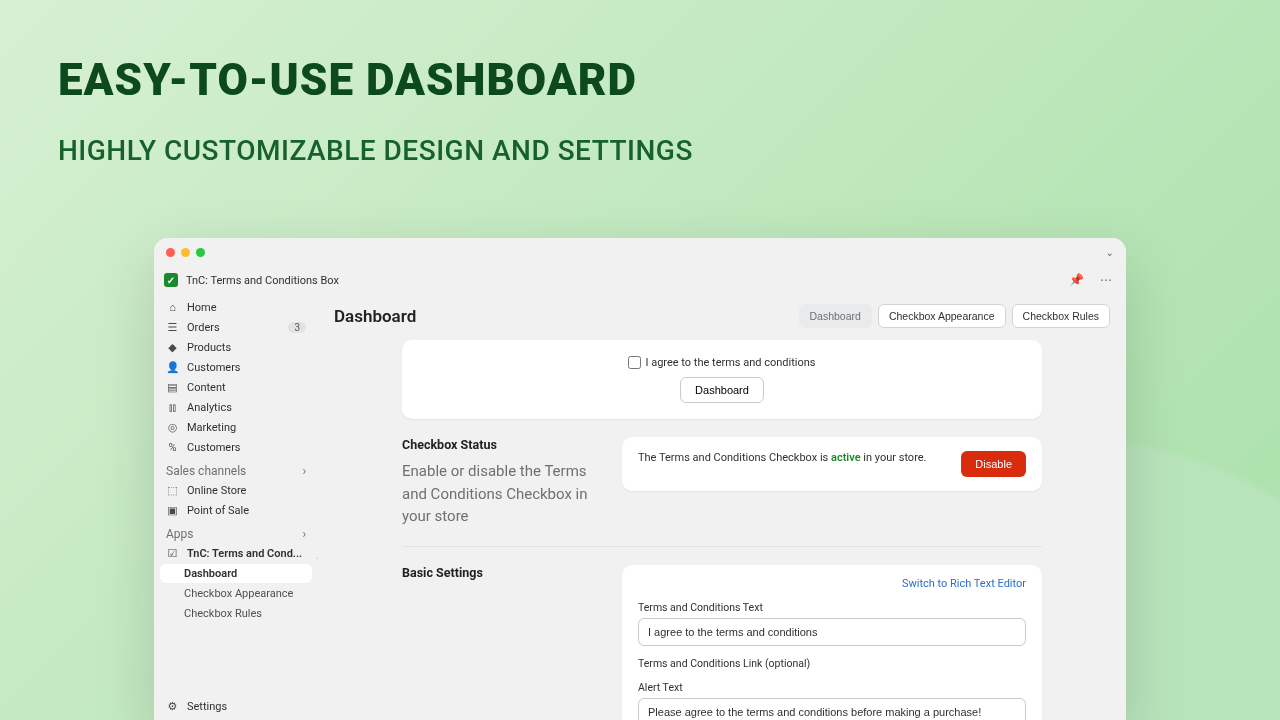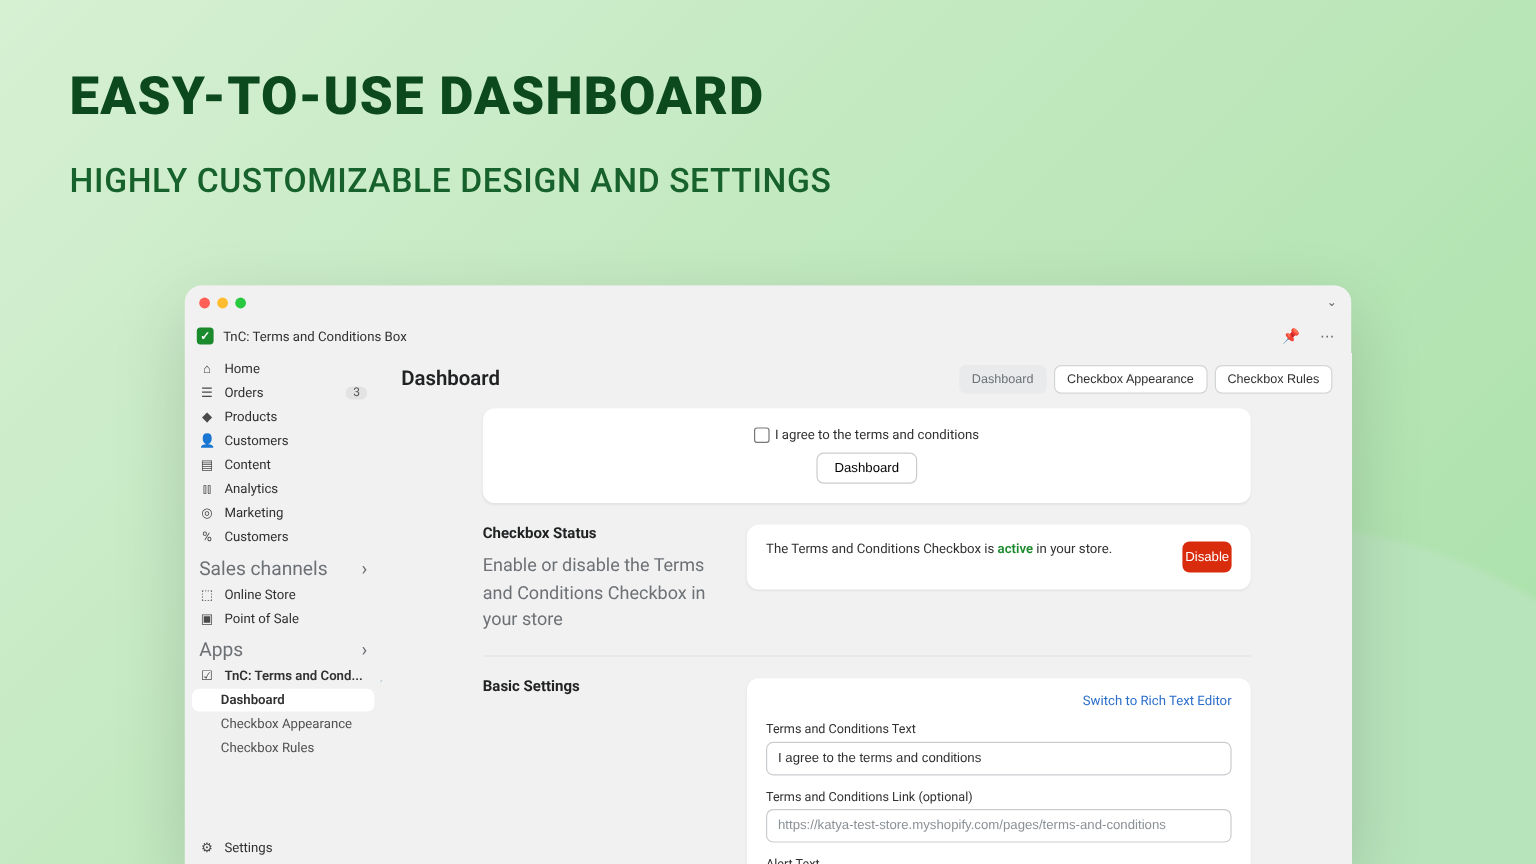--- a/index.html
+++ b/index.html
@@ -17,21 +17,21 @@
 .app-icon{width:14px;height:14px;background:#1a8a2c;border-radius:3px;display:flex;align-items:center;justify-content:center;color:#fff;font-size:10px;font-weight:bold}
 .app-name{font-size:11px;color:#303030}
 .appbar-spacer{flex:1}
 .pin-icon,.more-icon{font-size:12px;color:#666;cursor:pointer;padding:2px 4px}
 .body{display:flex;height:calc(100% - 56px)}
 .sidebar{width:152px;background:#f1f1f1;padding:4px 6px;display:flex;flex-direction:column;gap:1px;font-size:11px;color:#303030}
 .nav-item{display:flex;align-items:center;gap:8px;padding:3px 6px;border-radius:6px;cursor:pointer}
 .nav-item .ic{width:13px;text-align:center;color:#4a4a4a;font-size:11px}
 .nav-item .lbl{flex:1;white-space:nowrap;overflow:hidden;text-overflow:ellipsis}
 .badge{background:#e3e3e3;border-radius:8px;padding:0 6px;font-size:10px;color:#555}
-.section-h{display:flex;align-items:center;padding:6px 6px 2px;color:#6d7175;font-size:16px}
+.section-h{display:flex;align-items:center;padding:6px 6px 2px;color:#6d7175;font-size:12px}
 .section-h .lbl{flex:1}
 .sub-item{padding:3px 6px 3px 24px;border-radius:6px;cursor:pointer;color:#505050}
 .sub-item.active{background:#fff;font-weight:600;color:#303030}
 .sidebar-spacer{flex:1}
 .main{flex:1;background:#f1f1f1;overflow-y:auto;padding:10px 16px}
 .page-head{display:flex;align-items:center;margin-bottom:12px}
 .page-title{font-size:17px;font-weight:600;color:#202223}
 .page-head-spacer{flex:1}
 .seg{display:flex;gap:6px}
 .seg-btn{font-size:10.5px;padding:5px 10px;border-radius:6px;background:#fff;border:1px solid #d2d5d8;color:#303030;cursor:pointer}
@@ -43,21 +43,21 @@
 .preview-line{font-size:11px;color:#303030;display:flex;align-items:center;justify-content:center;gap:4px;margin-bottom:8px}
 .checkout-btn{display:inline-block;font-size:11px;padding:6px 14px;border:1px solid #c9cccf;border-radius:6px;background:#fff;cursor:pointer}
 .two-col{display:flex;gap:20px}
 .col-l{width:200px}
 .col-r{flex:1}
 .sec-title{font-size:12.5px;font-weight:700;color:#202223;margin-bottom:8px}
 .sec-desc{font-size:15px;color:#6d7175;line-height:1.5}
 .status-card{background:#fff;border-radius:10px;box-shadow:0 1px 2px rgba(0,0,0,0.06);padding:14px 16px;display:flex;align-items:flex-start;gap:12px}
 .status-text{font-size:11px;color:#303030;flex:1}
 .status-text .active{color:#1a8a2c;font-weight:600}
-.disable-btn{background:#d82c0d;color:#fff;font-size:11px;padding:7px 2px;border:none;border-radius:6px;cursor:pointer;font-weight:500}
+.disable-btn{background:#d82c0d;color:#fff;font-size:11px;padding:7px 14px;border:none;border-radius:6px;cursor:pointer;font-weight:500}
 .divider{border:none;border-top:1px solid #e1e3e5;margin:18px 0}
 .form-card{background:#fff;border-radius:10px;box-shadow:0 1px 2px rgba(0,0,0,0.06);padding:12px 16px}
 .switch-link{font-size:11px;color:#2c6ecb;text-align:right;cursor:pointer;margin-bottom:8px}
 .field-label{font-size:10.5px;color:#303030;margin-bottom:4px;margin-top:11px}
 .field-input{width:100%;box-sizing:border-box;font-size:11px;padding:7px 9px;border:1px solid #c9cccf;border-radius:6px;background:#fff;color:#303030}
 .field-input::placeholder{color:#8c9196}
 .pin-row{display:flex;align-items:center;gap:8px}
 .pin-row .nav-item{flex:1}
 .pin-btn{font-size:10px;color:#6d7175;cursor:pointer}
 input[type=checkbox]{margin:0}
@@ -201,21 +201,20 @@
           <div class="two-col">
             <div class="col-l">
               <div class="sec-title">Basic Settings</div>
             </div>
             <div class="col-r">
               <div class="form-card">
                 <div class="switch-link">Switch to Rich Text Editor</div>
                 <div class="field-label">Terms and Conditions Text</div>
                 <input class="field-input" value="I agree to the terms and conditions" style="">
                 <div class="field-label">Terms and Conditions Link (optional)</div>
-                <input class="field-input" placeholder="https://katya-test-store.myshopify.com/pages/terms-and-conditions" style="">
                 <div class="field-label">Alert Text</div>
                 <input class="field-input" value="Please agree to the terms and conditions before making a purchase!" style="">
               </div>
             </div>
           </div>
         </div>
       </div>
     </div>
   </div>
 </div>

